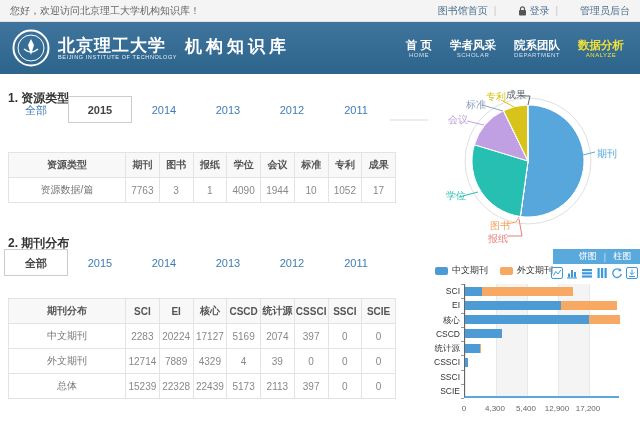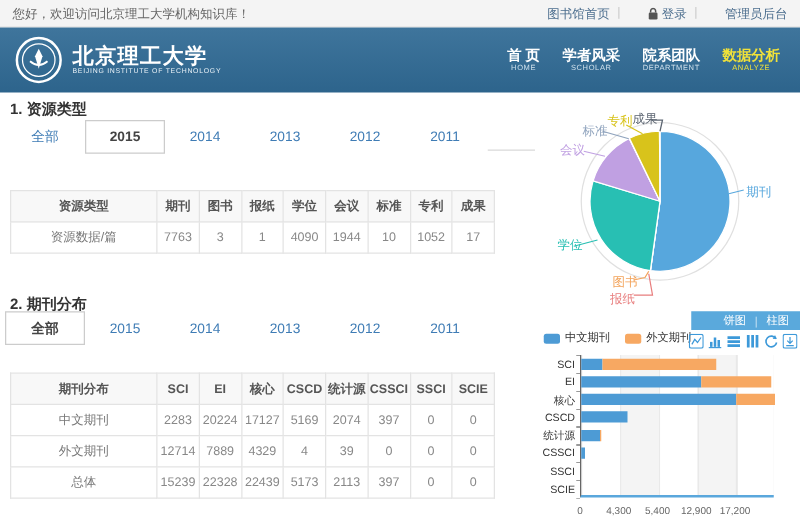--- a/index.html
+++ b/index.html
@@ -25,21 +25,21 @@
   .site-title { color:#fff; font-size:17px; font-weight:bold; letter-spacing:4px; margin-left:8px; margin-top:-4px; }
   .main-nav { margin-left:auto; display:flex; gap:18px; margin-right:4px; }
   .nav-item { text-align:center; cursor:pointer; }
   .nav-cn { display:block; color:#fff; font-size:11.5px; font-weight:bold; line-height:13px; }
   .nav-en { display:block; color:#cfe0ec; font-size:6px; letter-spacing:0.5px; }
   .nav-item.active .nav-cn, .nav-item.active .nav-en { color:#f0e13a; }
 
   
   .left-col { position:absolute; left:8px; top:78px; width:388px; height:340px; }
   .sec-title { position:absolute; left:0; font-size:12px; font-weight:bold; color:#333; }
-  #sec1-title { top:1px; }
+  #sec1-title { top:12px; }
   #sec2-title { top:157px; }
   .tab-row { position:absolute; left:-4px; display:flex; }
   #tabs1 { top:18px; }
   #tabs2 { top:171px; }
   .tab { width:64px; height:27px; line-height:27px; text-align:center; font-size:11px; color:#3f7cb5;
          cursor:pointer; border:1px solid transparent; }
   .tab.active { background:#fff; border-color:#ccc; color:#444; font-weight:bold; }
   .data-table { position:absolute; left:0; border-collapse:collapse; table-layout:fixed; width:388px;
                 font-size:10px; }
   #table1 { top:74px;padding-left:48px; }
@@ -114,20 +114,21 @@
     <svg class="logo" viewBox="0 0 38 38">
       <circle cx="19" cy="19" r="17.5" fill="none" stroke="#ffffff" stroke-width="2"></circle>
       <circle cx="19" cy="19" r="13" fill="none" stroke="#ffffff" stroke-width="1"></circle>
       <path d="M19 10 l3 6 -3 10 -3 -10 z" fill="#ffffff"></path>
       <path d="M12 20 q7 6 14 0" fill="none" stroke="#ffffff" stroke-width="1.5"></path>
     </svg>
     <div class="brand">
       <span class="uni-cn">北京理工大学</span>
       <span class="uni-en">BEIJING INSTITUTE OF TECHNOLOGY</span>
     </div>
+    <span class="site-title">机构知识库</span>
     <div class="main-nav" id="main-nav">
         <div class="nav-item">
           <span class="nav-cn">首 页</span>
           <span class="nav-en">HOME</span>
         </div>
         <div class="nav-item">
           <span class="nav-cn">学者风采</span>
           <span class="nav-en">SCHOLAR</span>
         </div>
         <div class="nav-item">

